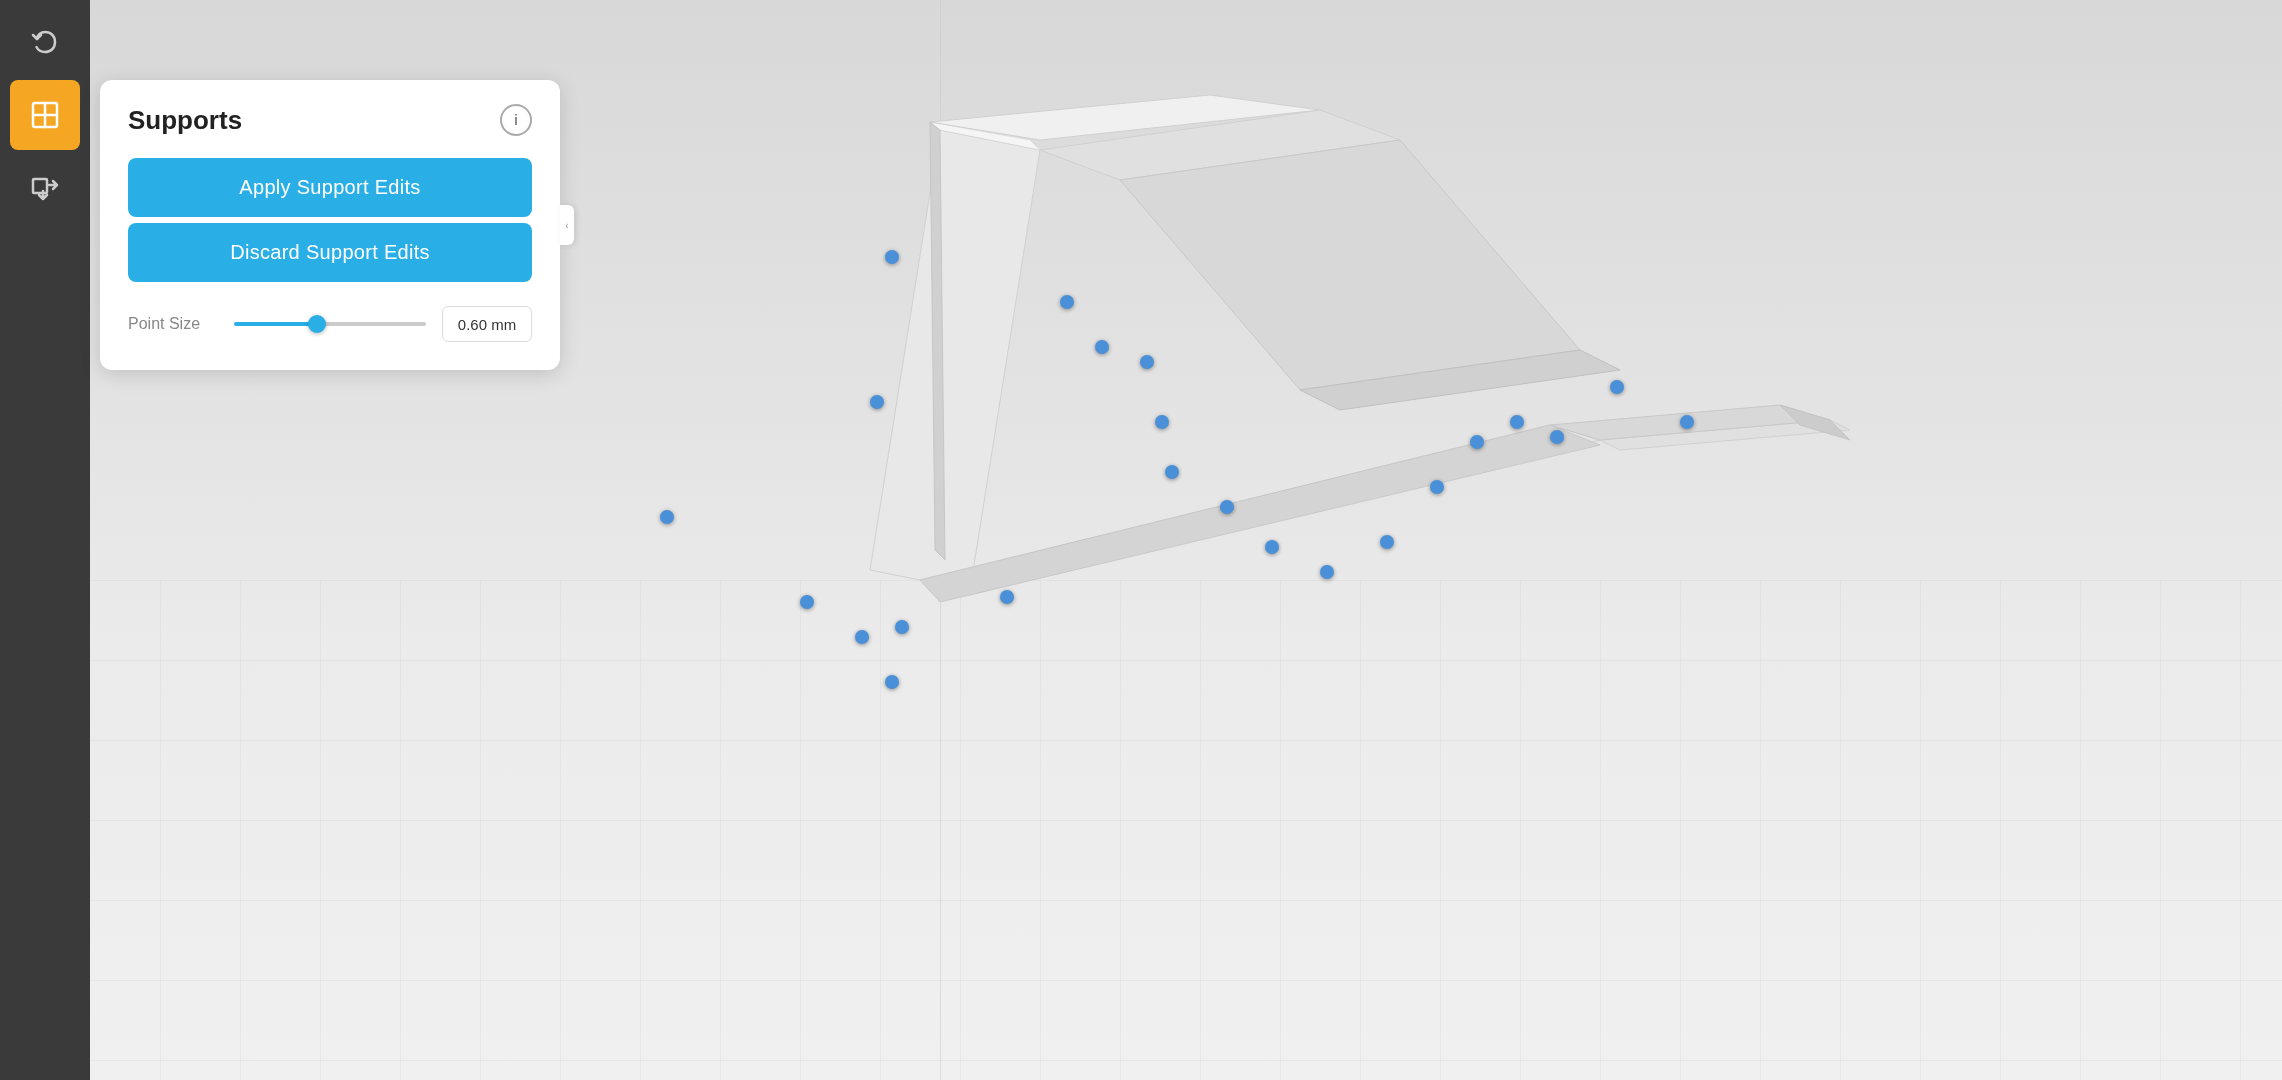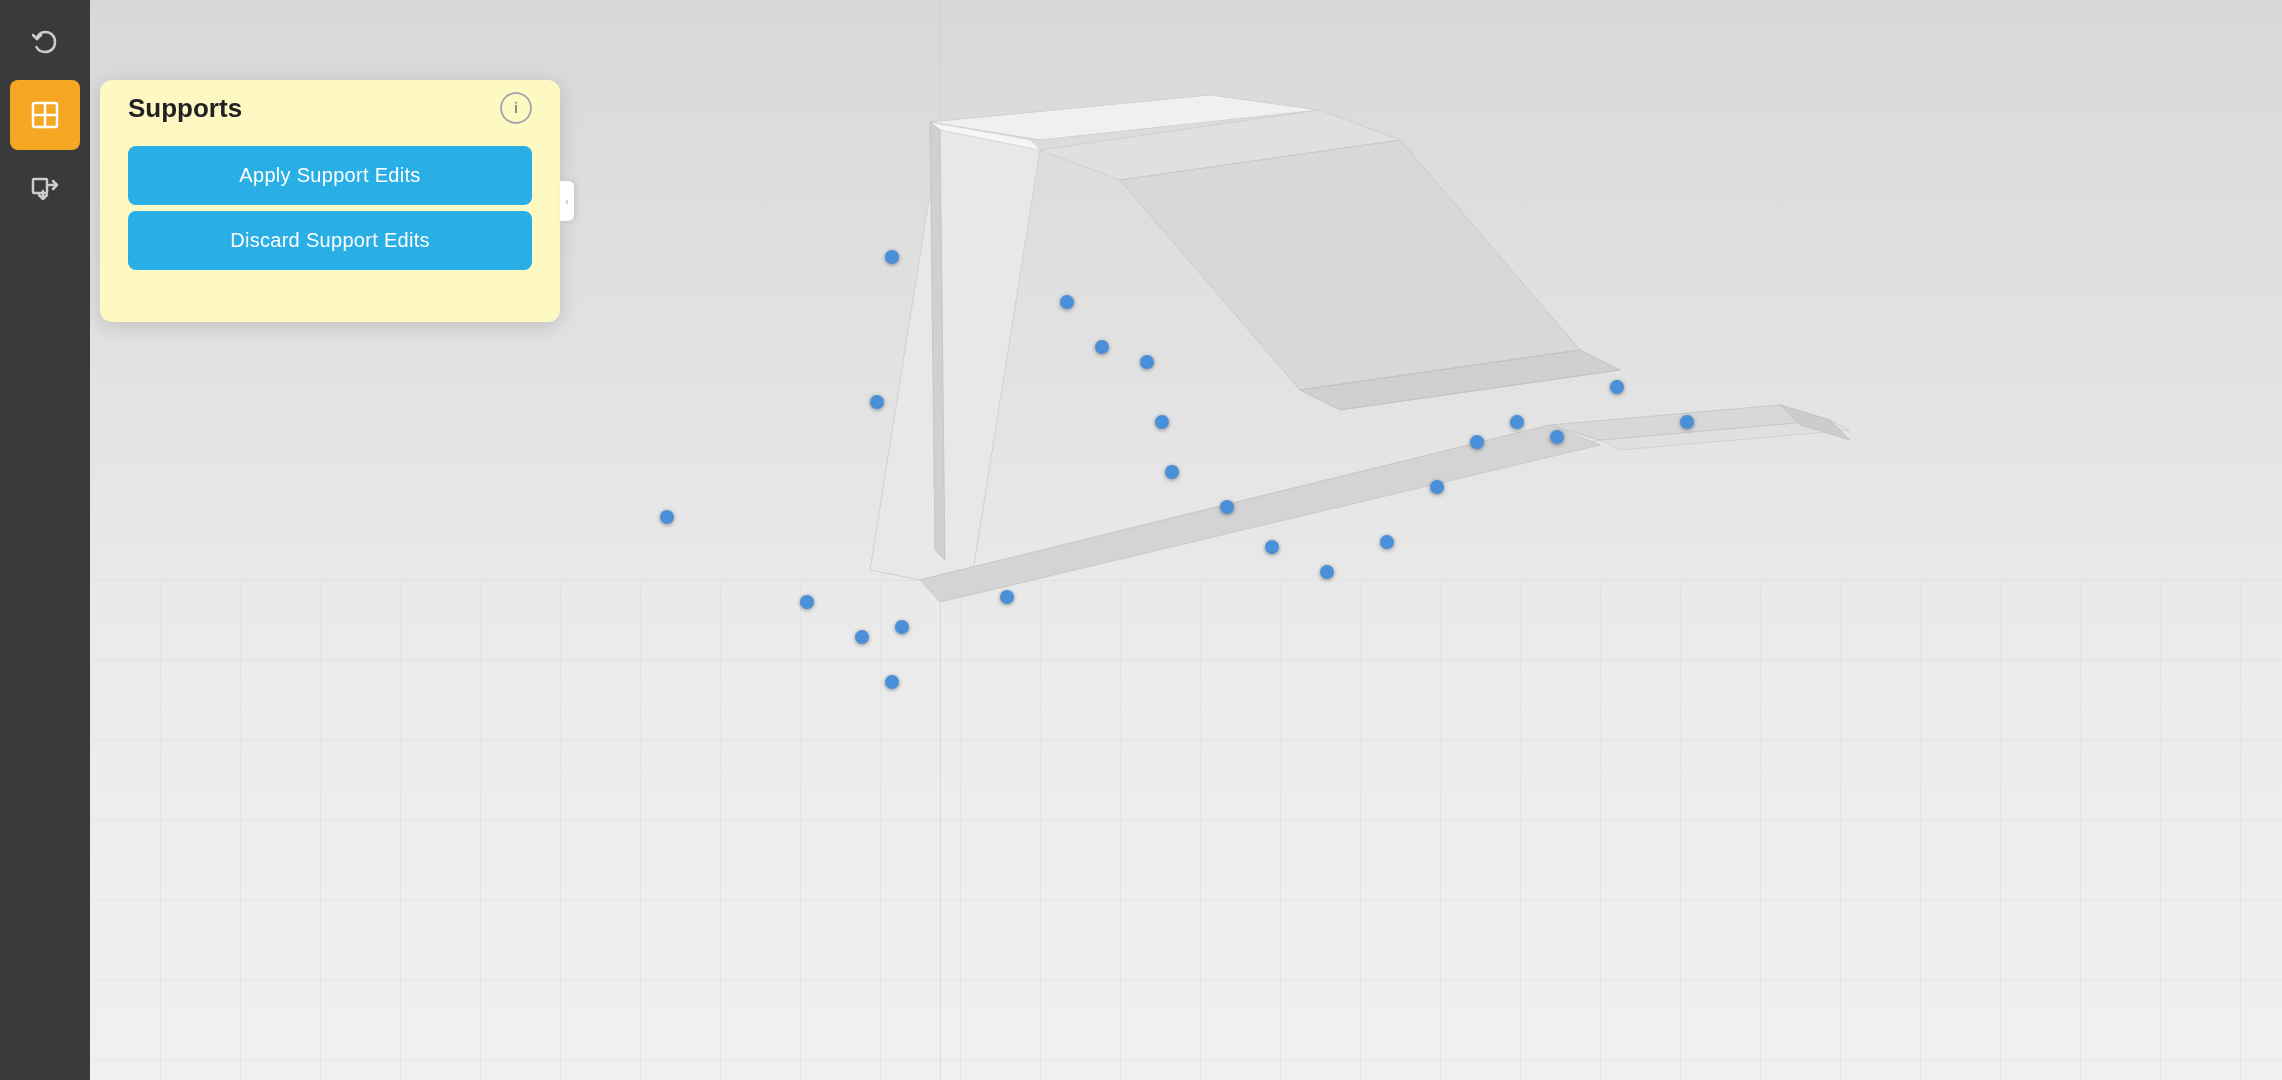--- a/index.html
+++ b/index.html
@@ -103,24 +103,24 @@
       width: 32px;
       height: 32px;
     }
 
     
     .panel {
       position: absolute;
       top: 80px;
       left: 100px;
       width: 460px;
-      background: #fef9c3;
+      background: #ffffff;
       border-radius: 12px;
       box-shadow: 0 4px 20px rgba(0,0,0,0.15);
-      padding: 12px 28px 28px 28px;
+      padding: 24px 28px 28px 28px;
       z-index: 20;
     }
 
     .panel-header {
       display: flex;
       align-items: center;
       justify-content: space-between;
       margin-bottom: 22px;
     }
 
@@ -358,18 +358,26 @@
   <div class="panel-header">
     <span class="panel-title">Supports</span>
     <button class="info-btn">
       <span>i</span>
     </button>
   </div>
 
   <button class="apply-btn">Apply Support Edits</button>
   <button class="discard-btn">Discard Support Edits</button>
 
+  <div class="point-size-row">
+    <span class="point-size-label">Point Size</span>
+    <div class="slider-container">
+      <div class="slider-track"></div>
+      <div class="slider-thumb"></div>
+    </div>
+    <input class="point-size-input" type="text" value="0.60 mm" style="">
+  </div>
 
   
   <div class="panel-collapse">
     <span>‹</span>
   </div>
 </div>
 
 </body></html>

